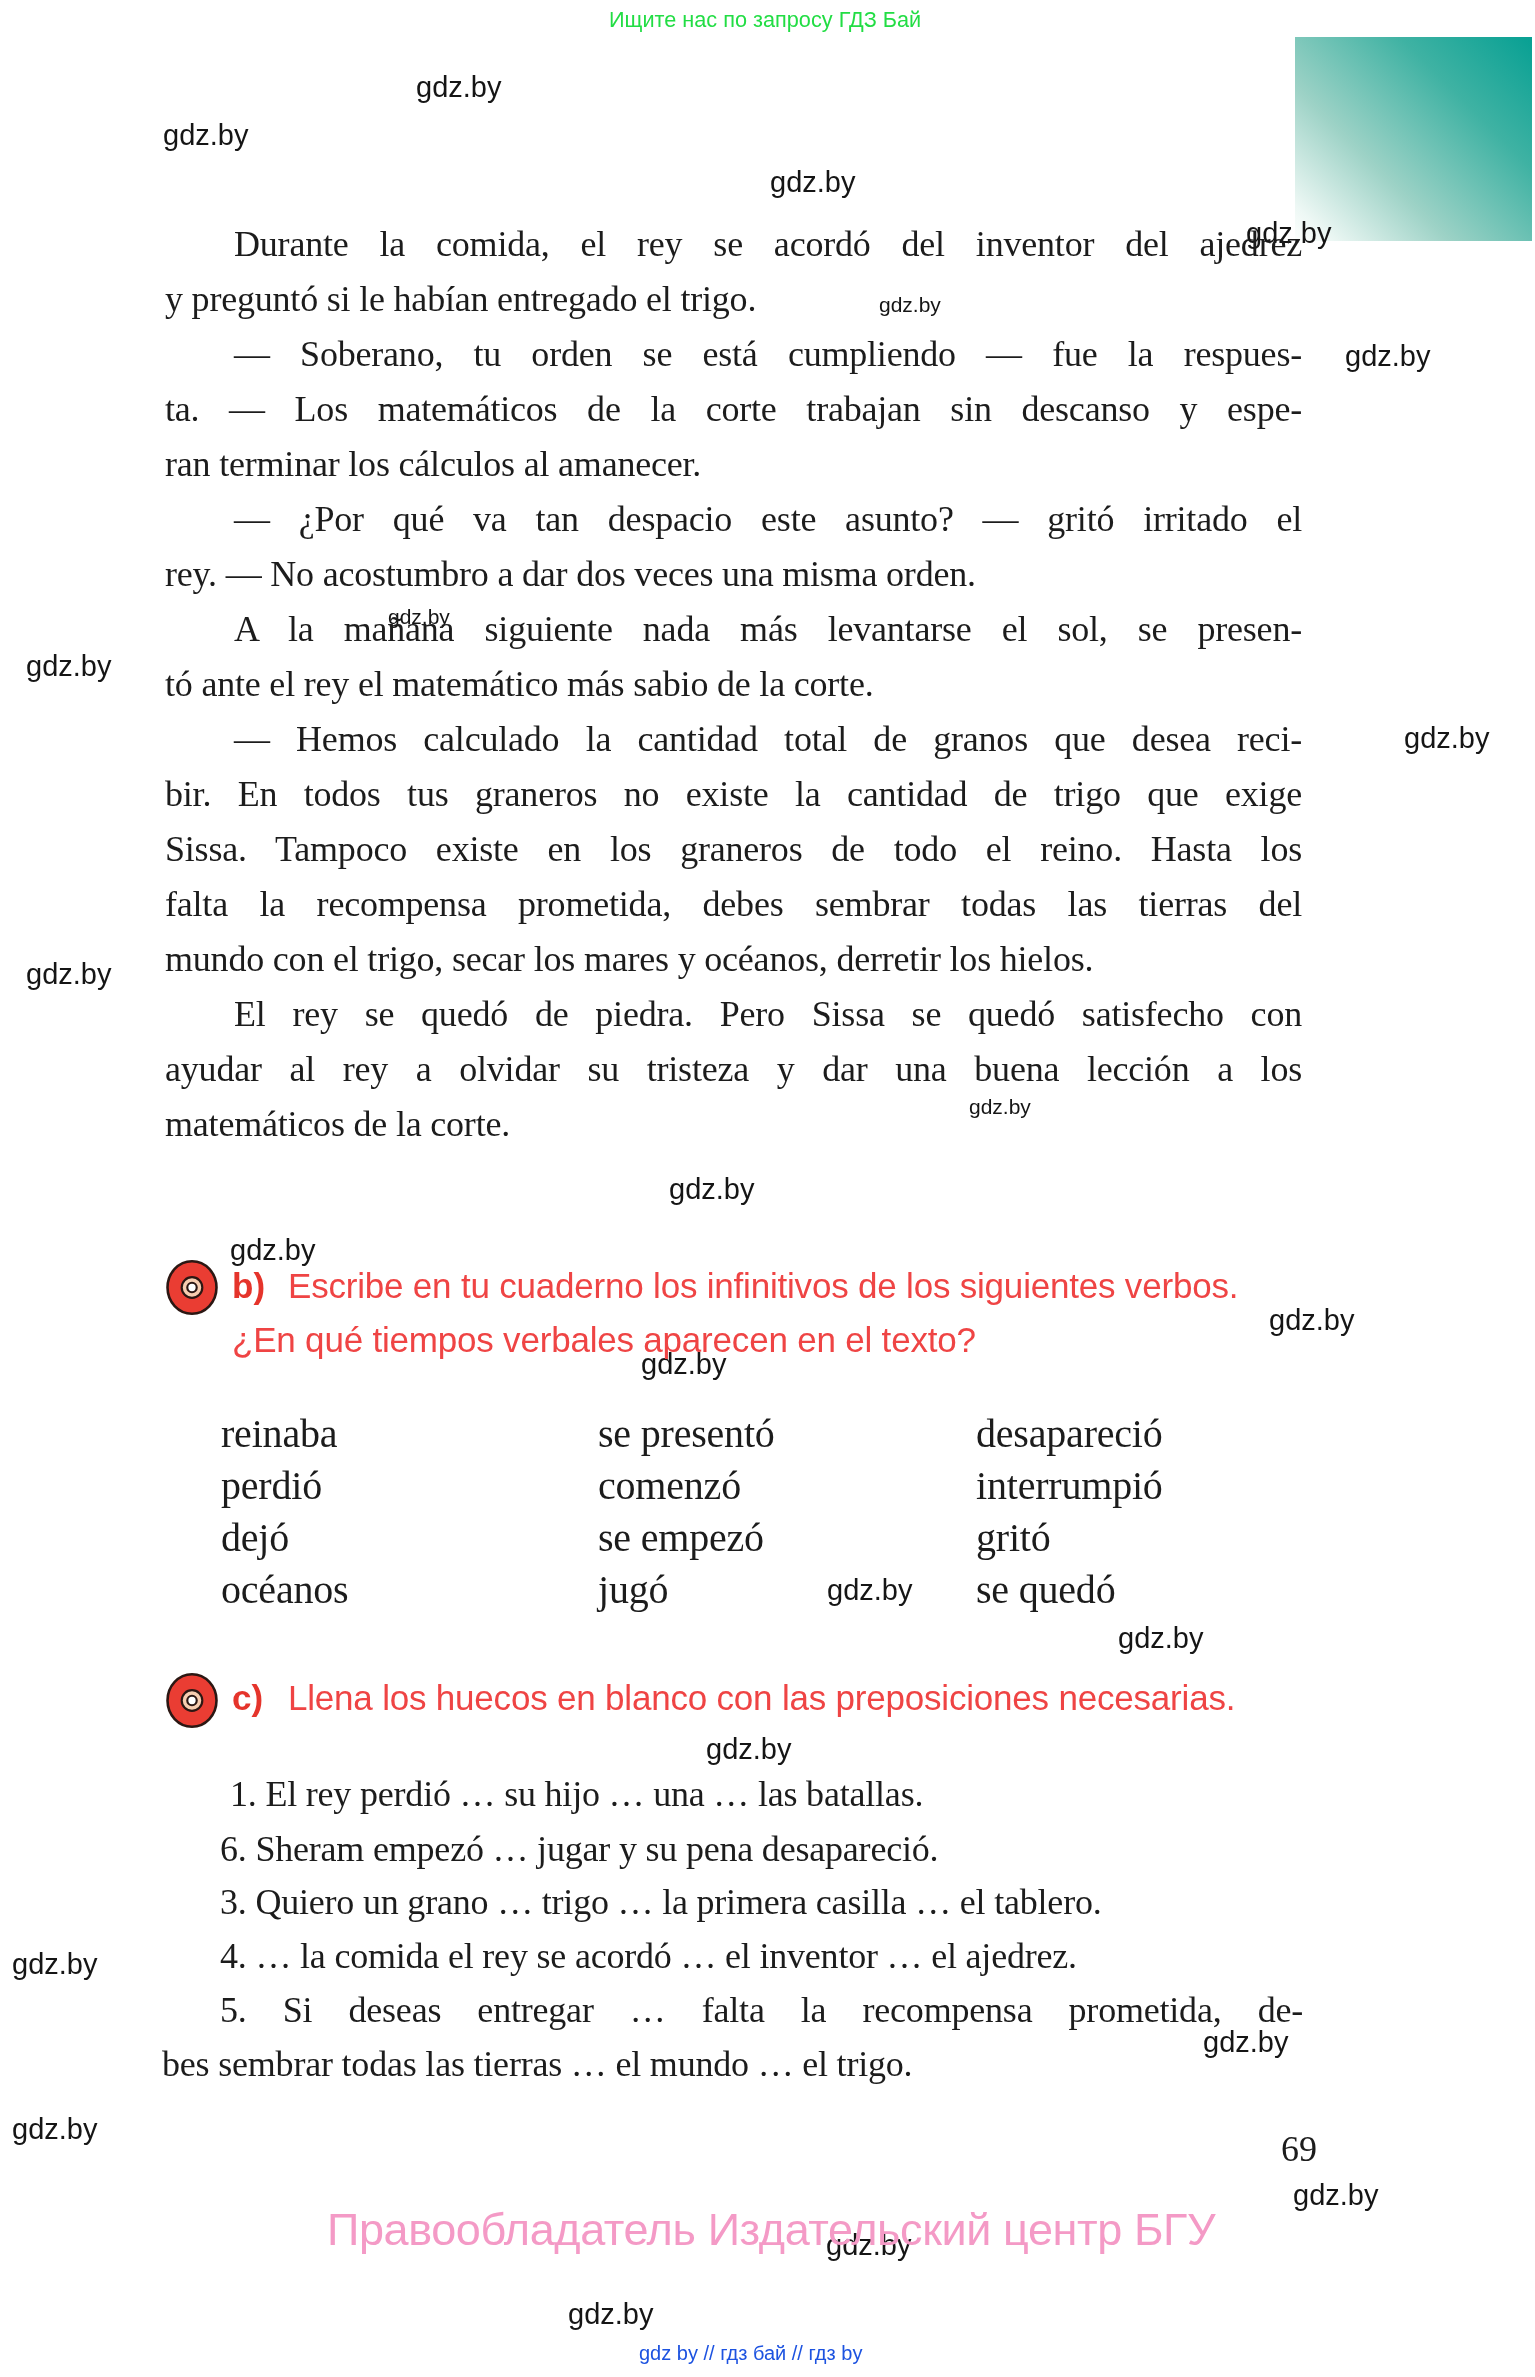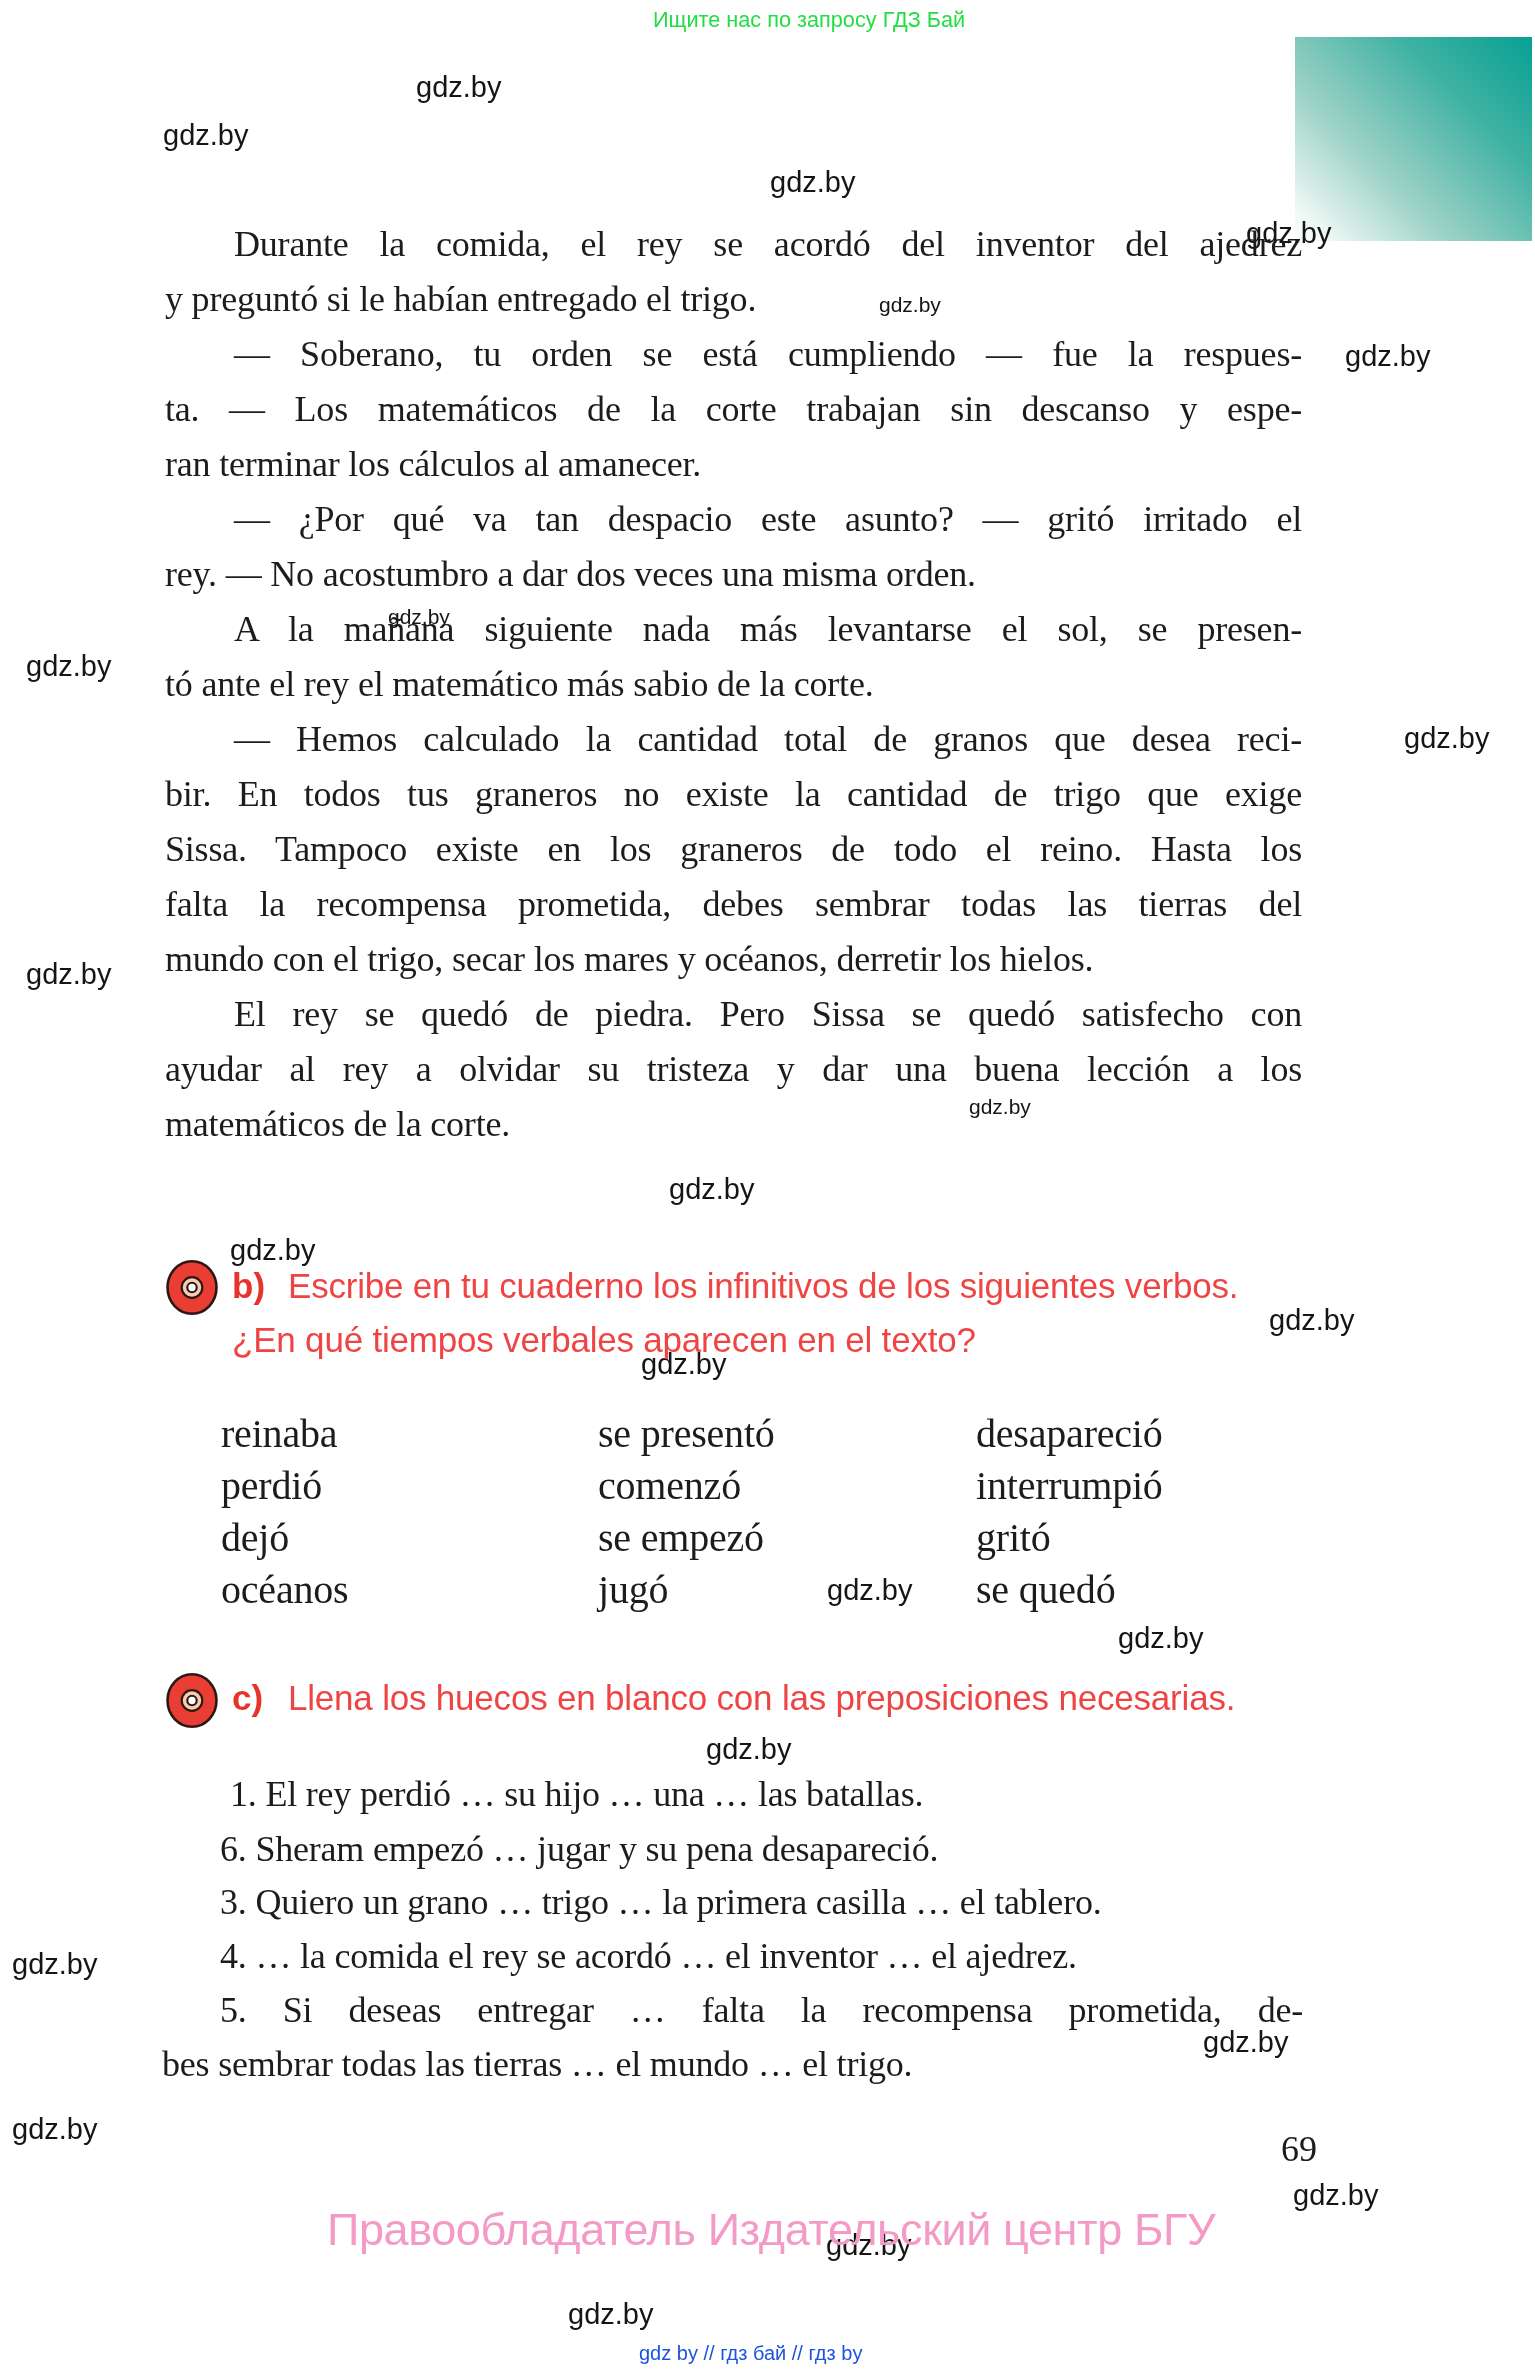--- a/index.html
+++ b/index.html
@@ -14,21 +14,21 @@
   
   .corner-square {
     position:absolute; left:1295px; top:37px;
     width:237px; height:204px;
     background:linear-gradient(225deg,#07a093 0%,#3fb2a3 30%,#9dd2c6 65%,#eef8f5 92%,#fdfffe 100%);
   }
   
   .promo-note {
     position:absolute; left:609px; top:7px;
     font-family:"Liberation Sans", sans-serif;
-    font-size:21.7px; color:#22dd44; white-space:nowrap;margin-left:44px;
+    font-size:21.7px; color:#22dd44; white-space:nowrap;
   }
   
   .wm {
     position:absolute;
     font-family:"Liberation Sans", sans-serif;
     font-size:29px; color:#151515; white-space:nowrap;margin-top:9px;
   }
   .wm-sm { font-size:21px; }
   
   .story {

